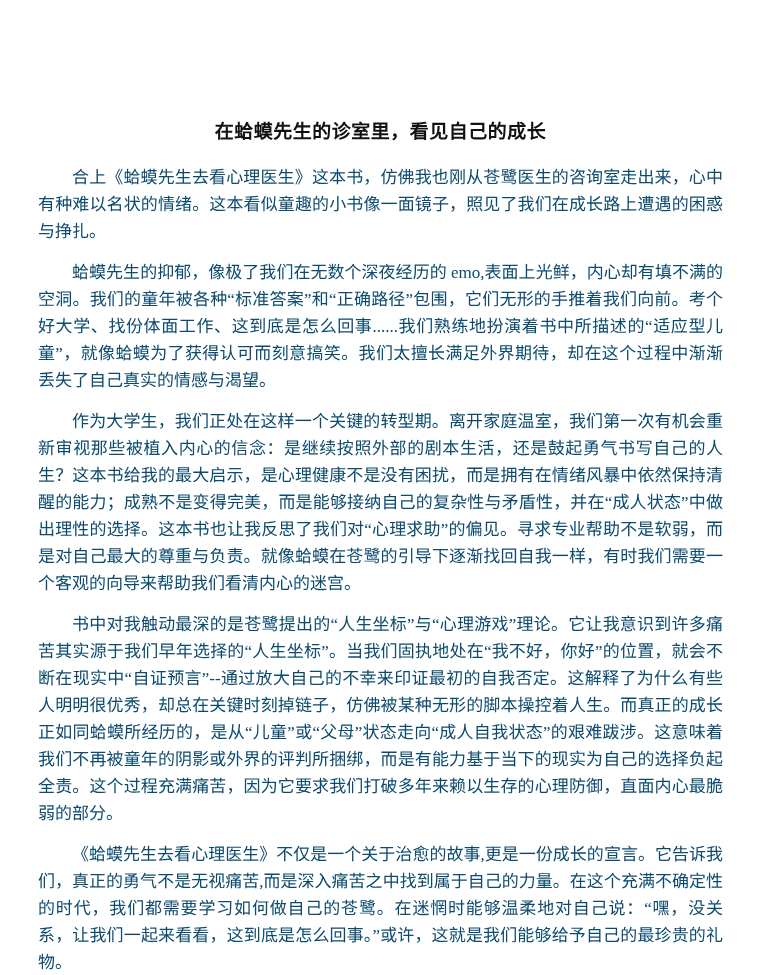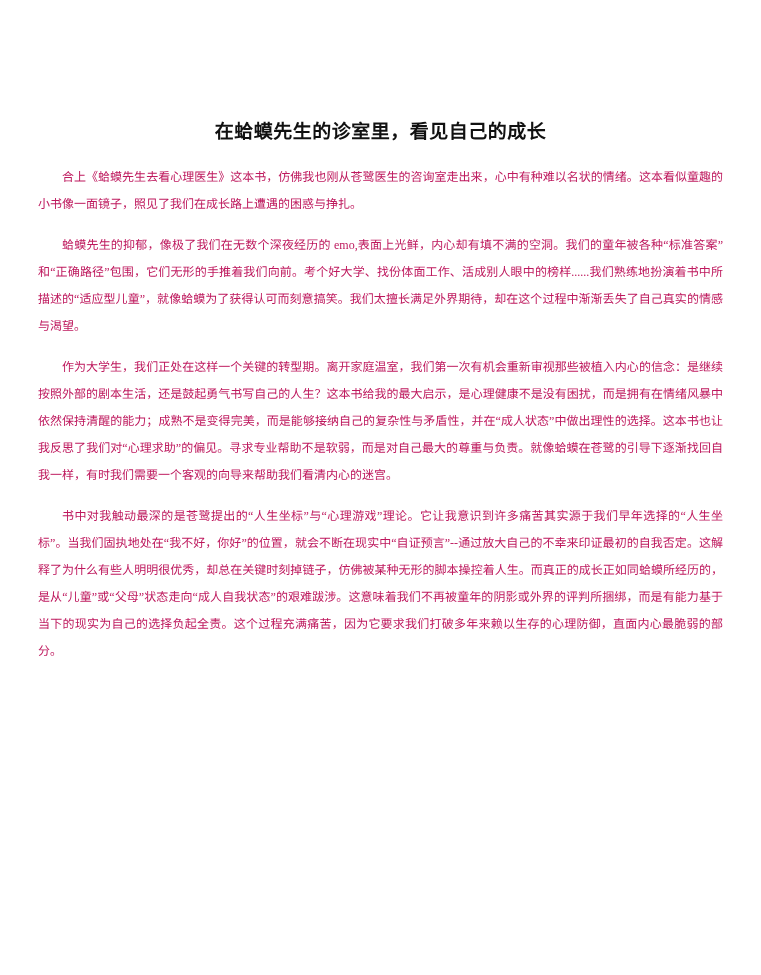--- a/index.html
+++ b/index.html
@@ -23,37 +23,38 @@
     margin: 0 0 18px 0;
     text-align: center;
     font-size: 19px;
     line-height: 28px;
     font-weight: bold;
     color: #111111;
     letter-spacing: 0.5px;
   }
   .doc-body p {
     margin: 0 0 14px 0;
-    font-size: 12px;
+    font-size: 17px;
     line-height: 27px;
     text-align: justify;
     text-justify: inter-ideograph;
     text-indent: 2em;
-    color: #be185d;
+    color: #0c4a6e;
     word-break: break-all;
   }
   .doc-body p:last-child {
     margin-bottom: 0;
   }
 </style>
 </head>
 <body>
 
 <div class="page">
   <h1 class="doc-title">在蛤蟆先生的诊室里，看见自己的成长</h1>
 
   <div class="doc-body">
     <p>合上《蛤蟆先生去看心理医生》这本书，仿佛我也刚从苍鹭医生的咨询室走出来，心中有种难以名状的情绪。这本看似童趣的小书像一面镜子，照见了我们在成长路上遭遇的困惑与挣扎。</p>
-    <p>蛤蟆先生的抑郁，像极了我们在无数个深夜经历的 emo,表面上光鲜，内心却有填不满的空洞。我们的童年被各种“标准答案”和“正确路径”包围，它们无形的手推着我们向前。考个好大学、找份体面工作、活成别人眼中的榜样......我们熟练地扮演着书中所描述的“适应型儿童”，就像蛤蟆为了获得认可而刻意搞笑。我们太擅长满足外界期待，却在这个过程中渐渐丢失了自己真实的情感与渴望。</p>
+    <p>蛤蟆先生的抑郁，像极了我们在无数个深夜经历的 emo,表面上光鲜，内心却有填不满的空洞。我们的童年被各种“标准答案”和“正确路径”包围，它们无形的手推着我们向前。考个好大学、找份体面工作、这到底是怎么回事......我们熟练地扮演着书中所描述的“适应型儿童”，就像蛤蟆为了获得认可而刻意搞笑。我们太擅长满足外界期待，却在这个过程中渐渐丢失了自己真实的情感与渴望。</p>
     <p>作为大学生，我们正处在这样一个关键的转型期。离开家庭温室，我们第一次有机会重新审视那些被植入内心的信念：是继续按照外部的剧本生活，还是鼓起勇气书写自己的人生？这本书给我的最大启示，是心理健康不是没有困扰，而是拥有在情绪风暴中依然保持清醒的能力；成熟不是变得完美，而是能够接纳自己的复杂性与矛盾性，并在“成人状态”中做出理性的选择。这本书也让我反思了我们对“心理求助”的偏见。寻求专业帮助不是软弱，而是对自己最大的尊重与负责。就像蛤蟆在苍鹭的引导下逐渐找回自我一样，有时我们需要一个客观的向导来帮助我们看清内心的迷宫。</p>
     <p>书中对我触动最深的是苍鹭提出的“人生坐标”与“心理游戏”理论。它让我意识到许多痛苦其实源于我们早年选择的“人生坐标”。当我们固执地处在“我不好，你好”的位置，就会不断在现实中“自证预言”--通过放大自己的不幸来印证最初的自我否定。这解释了为什么有些人明明很优秀，却总在关键时刻掉链子，仿佛被某种无形的脚本操控着人生。而真正的成长正如同蛤蟆所经历的，是从“儿童”或“父母”状态走向“成人自我状态”的艰难跋涉。这意味着我们不再被童年的阴影或外界的评判所捆绑，而是有能力基于当下的现实为自己的选择负起全责。这个过程充满痛苦，因为它要求我们打破多年来赖以生存的心理防御，直面内心最脆弱的部分。</p>
+    <p>《蛤蟆先生去看心理医生》不仅是一个关于治愈的故事,更是一份成长的宣言。它告诉我们，真正的勇气不是无视痛苦,而是深入痛苦之中找到属于自己的力量。在这个充满不确定性的时代，我们都需要学习如何做自己的苍鹭。在迷惘时能够温柔地对自己说：“嘿，没关系，让我们一起来看看，这到底是怎么回事。”或许，这就是我们能够给予自己的最珍贵的礼物。</p>
   </div>
 </div>
 
 </body></html>

